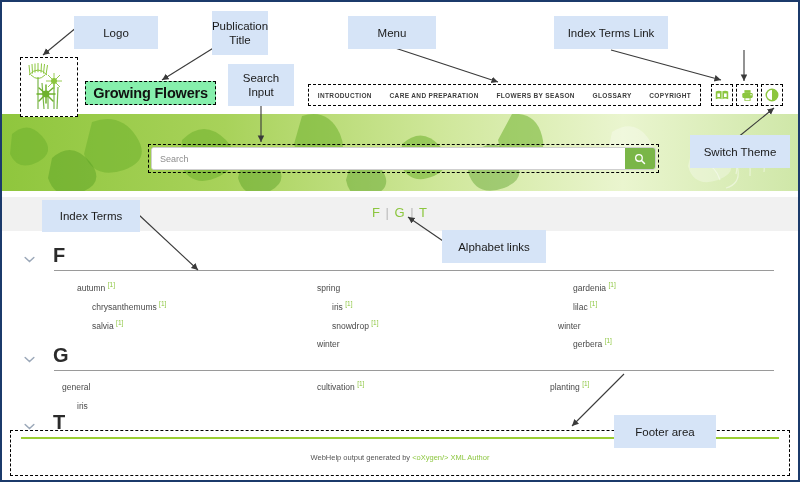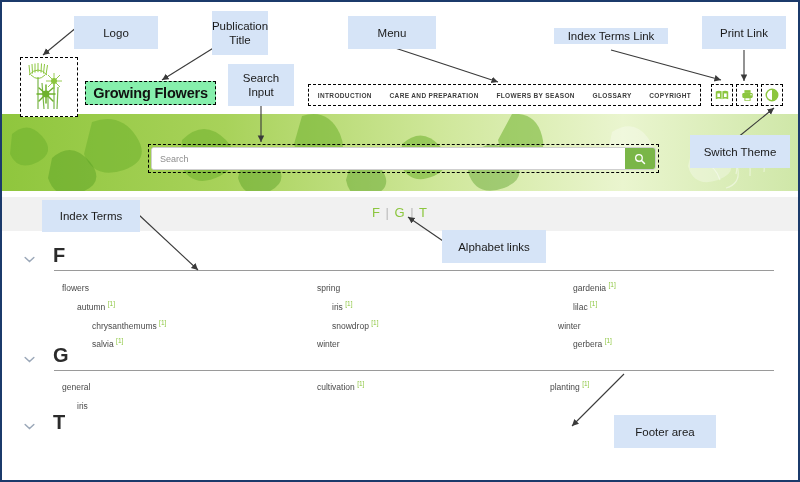--- a/index.html
+++ b/index.html
@@ -324,21 +324,20 @@
 
   <div class="chev" style="left:22px; top:252px;">
     <svg width="11" height="7" viewBox="0 0 12 8">
         <path d="M1 1.6 L6 6.4 L11 1.6" fill="none" stroke="#9aa7b8" stroke-width="1.6" stroke-linecap="round"></path>
       </svg>
   </div>
   <div class="sec-letter" style="left:51px; top:242px;">F</div>
   <div class="sec-rule" style="left:52px; top:268px; width:720px;"></div>
 
   <div class="col" style="left:60px; top:275px;">
-    <div class="term l1"><span>flowers</span> <span class="ref"></span></div>
     <div class="term l2"><span>autumn</span> <span class="ref">[1]</span></div>
     <div class="term l3"><span>chrysanthemums</span> <span class="ref">[1]</span></div>
     <div class="term l3"><span>salvia</span> <span class="ref">[1]</span></div>
   </div>
 
   <div class="col" style="left:315px; top:275px;">
     <div class="term l1"><span>spring</span> <span class="ref"></span></div>
     <div class="term l2"><span>iris</span> <span class="ref">[1]</span></div>
     <div class="term l2"><span>snowdrop</span> <span class="ref">[1]</span></div>
     <div class="term l1"><span>winter</span> <span class="ref"></span></div>
@@ -370,20 +369,26 @@
     <div class="term l1"><span>planting</span> <span class="ref">[1]</span></div>
   </div>
 
   <div class="chev" style="left:22px; top:419px;">
     <svg width="11" height="7" viewBox="0 0 12 8">
         <path d="M1 1.6 L6 6.4 L11 1.6" fill="none" stroke="#9aa7b8" stroke-width="1.6" stroke-linecap="round"></path>
       </svg>
   </div>
   <div class="sec-letter" style="left:51px; top:409px;">T</div>
 
+  <div class="footer-dash">
+    <div class="footer-line"></div>
+    <div class="footer-text">
+      <span>WebHelp output generated by </span><span class="oxy">&lt;oXygen/&gt; XML Author</span>
+    </div>
+  </div>
 
   <svg class="anno-svg">
     <defs>
       <marker id="ah" markerWidth="8" markerHeight="8" refX="6" refY="3" orient="auto">
         <path d="M0,0 L6,3 L0,6 z" fill="#3a3a3a"></path>
       </marker>
     </defs>
     <g stroke="#3a3a3a" stroke-width="1.1" fill="none" marker-end="url(#ah)">
       <line x1="75" y1="25" x2="41" y2="53"></line>
       <line x1="213" y1="45" x2="160" y2="78"></line>
@@ -399,23 +404,22 @@
   </svg>
 
   <div class="callout" style="left:72px; top:14px; width:84px; height:33px;">Logo</div>
 
   <div class="callout" style="left:210px; top:9px; width:56px; height:44px;">
     <span>Publication<br>Title</span>
   </div>
 
   <div class="callout" style="left:346px; top:14px; width:88px; height:33px;">Menu</div>
 
-  <div class="callout" style="left:552px; top:26px; width:114px; height:16px;">Index Terms Link</div>
-
-  <div class="callout" style="left:700px; top:14px; width:84px; height:33px;">Print Link</div>
+  <div class="callout" style="left:552px; top:14px; width:114px; height:33px;">Index Terms Link</div>
+
 
   <div class="callout" style="left:226px; top:62px; width:66px; height:42px;">
     <span>Search<br>Input</span>
   </div>
 
   <div class="callout" style="left:688px; top:133px; width:100px; height:33px;">Switch Theme</div>
 
   <div class="callout" style="left:40px; top:198px; width:98px; height:32px;">Index Terms</div>
 
   <div class="callout" style="left:440px; top:228px; width:104px; height:33px;">Alphabet links</div>

